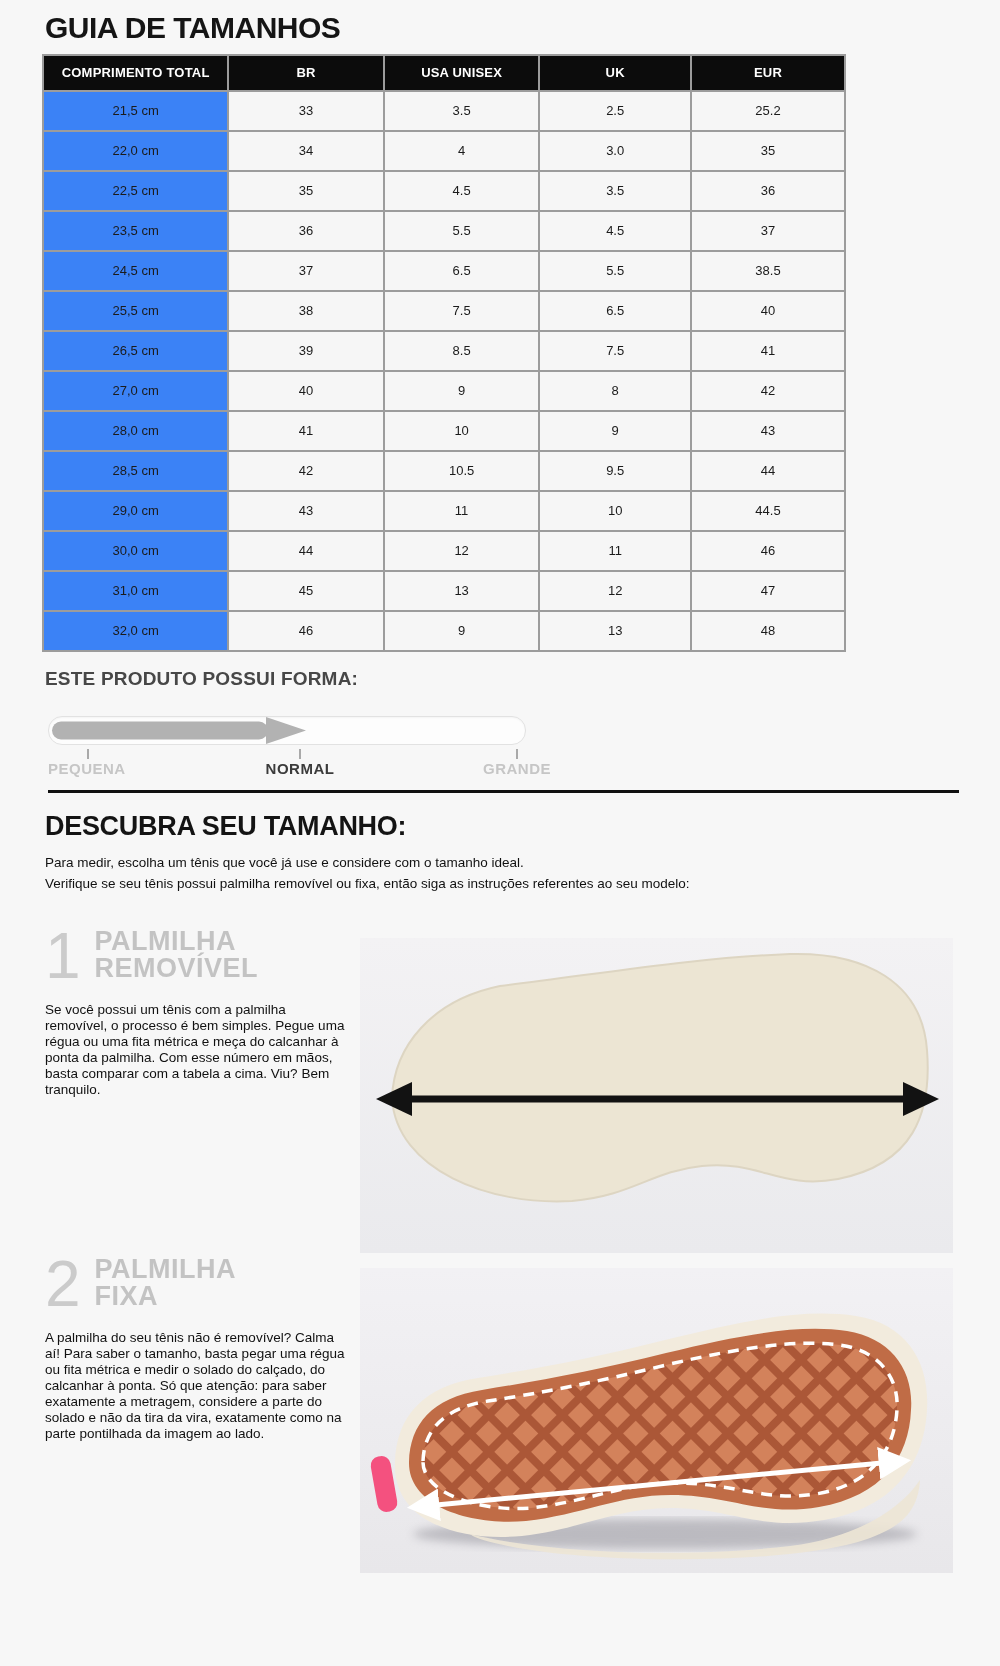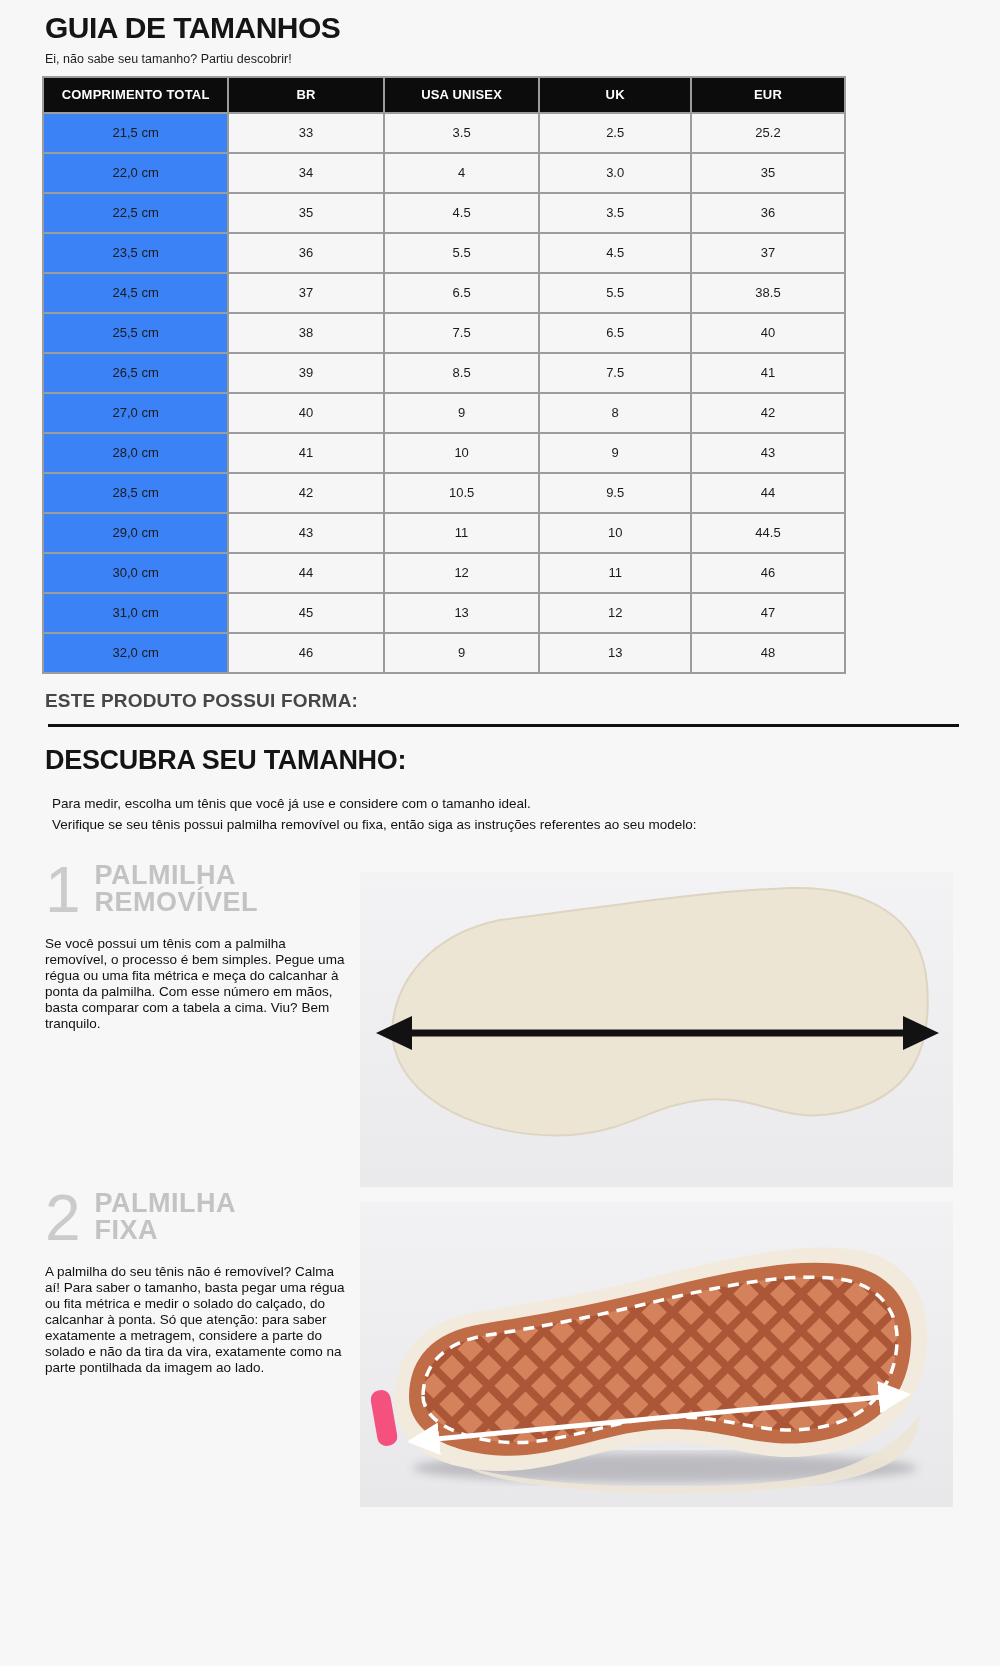--- a/index.html
+++ b/index.html
@@ -30,21 +30,21 @@
   .slider-labels{position:relative;height:18px;font-size:15px;font-weight:700;letter-spacing:.5px;}
   .lbl{position:absolute;top:0;color:#c6c6c6;}
   .lbl.peq{left:0;}
   .lbl.nor{left:252px;transform:translateX(-50%);color:#3b3b3b;}
   .lbl.gra{left:469px;transform:translateX(-50%);}
   .divider{margin:12px 0 0 48px;width:911px;height:3px;background:#101010;}
 
   
   .bottom{position:relative;height:833px;}
   .discover-heading{position:absolute;left:45px;top:18px;margin:0;font-size:27px;font-weight:700;letter-spacing:-0.3px;color:#141414;}
-  .intro{position:absolute;left:45px;margin:7px;font-size:13.5px;color:#111;}
+  .intro{position:absolute;left:45px;margin:0;font-size:13.5px;color:#111;}
   .intro.l1{top:62px;}
   .intro.l2{top:83px;}
 
   .step{position:absolute;left:45px;width:305px;}
   .step.s1{top:133px;}
   .step.s2{top:461px;}
   .step-head{display:flex;align-items:flex-start;}
   .step-num{font-size:64px;line-height:.95;font-weight:400;color:#cbcbcb;}
   .step-title{margin:2px 0 0 14px;font-size:27px;line-height:1.02;font-weight:700;letter-spacing:.5px;color:#c3c3c3;}
   .step-body{margin:16px 0 0 0;font-size:13.5px;line-height:15.9px;color:#111;}
@@ -53,21 +53,20 @@
   .photo.p1{top:145px;height:315px;}
   .photo.p2{top:475px;height:305px;}
   .photo svg{display:block;width:100%;height:100%;}
 </style>
 </head>
 <body>
 
 <div class="page">
 
   <h1 class="title">GUIA DE TAMANHOS</h1>
-  <p class="subtitle">Ei, não sabe seu tamanho? Partiu descobrir!</p>
 
   <table class="size">
     <colgroup>
       <col style="width:23.1%">
         <col style="width:19.4%">
         <col style="width:19.4%">
         <col style="width:18.9%">
         <col style="width:19.2%">
     </colgroup>
     <thead>
@@ -177,20 +176,38 @@
           <td>9</td>
           <td>13</td>
           <td>48</td>
         </tr>
       </tbody>
   </table>
 
 
   <h2 class="forma-heading">ESTE PRODUTO POSSUI FORMA:</h2>
 
+  <div class="slider-wrap">
+    <div class="pill">
+      <svg viewBox="0 0 476 27" aria-hidden="true">
+        <rect x="3" y="4.5" width="216" height="18" rx="9" fill="#b2b2b2"></rect>
+        <polygon points="217,0 257,13.5 217,27" fill="#b2b2b2"></polygon>
+      </svg>
+    </div>
+    <div class="ticks">
+      <div class="tick" style="left:39px"></div>
+      <div class="tick" style="left:251px"></div>
+      <div class="tick" style="left:468px"></div>
+    </div>
+    <div class="slider-labels">
+      <span class="lbl peq">PEQUENA</span>
+      <span class="lbl nor">NORMAL</span>
+      <span class="lbl gra">GRANDE</span>
+    </div>
+  </div>
 
   <div class="divider"></div>
 
   <div class="bottom">
     <h2 class="discover-heading">DESCUBRA SEU TAMANHO:</h2>
     <p class="intro l1">Para medir, escolha um tênis que você já use e considere com o tamanho ideal.</p>
     <p class="intro l2">Verifique se seu tênis possui palmilha removível ou fixa, então siga as instruções referentes ao seu modelo:</p>
 
     <div class="step s1">
       <div class="step-head">

